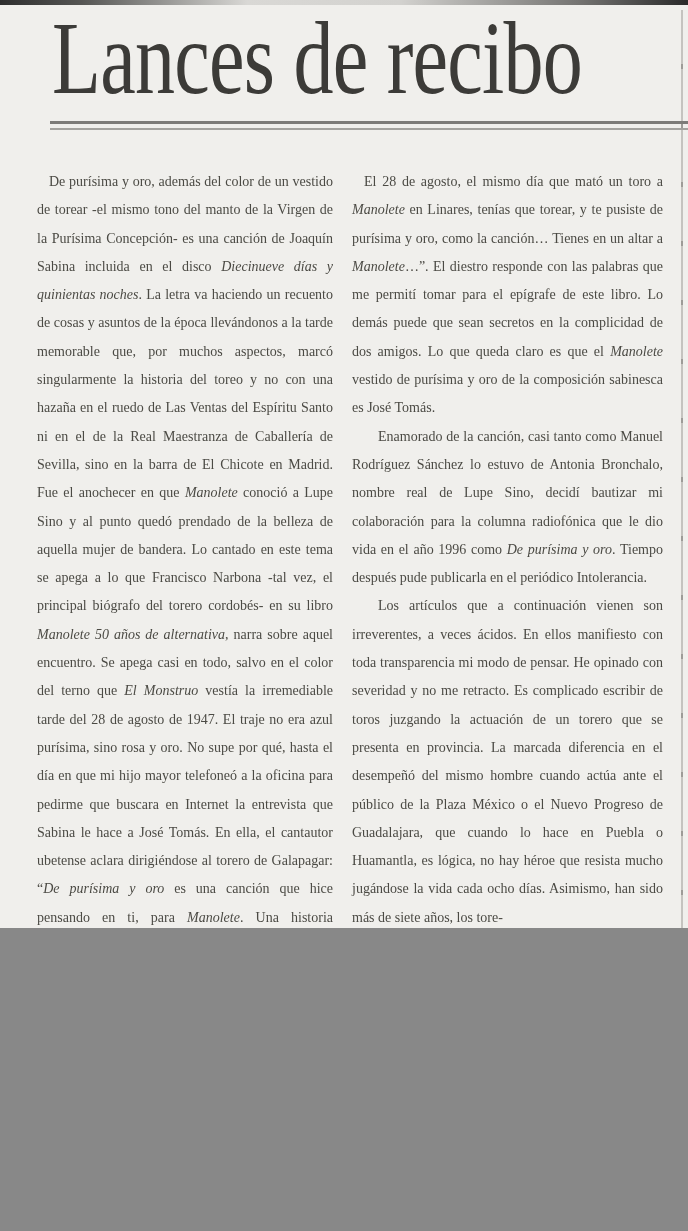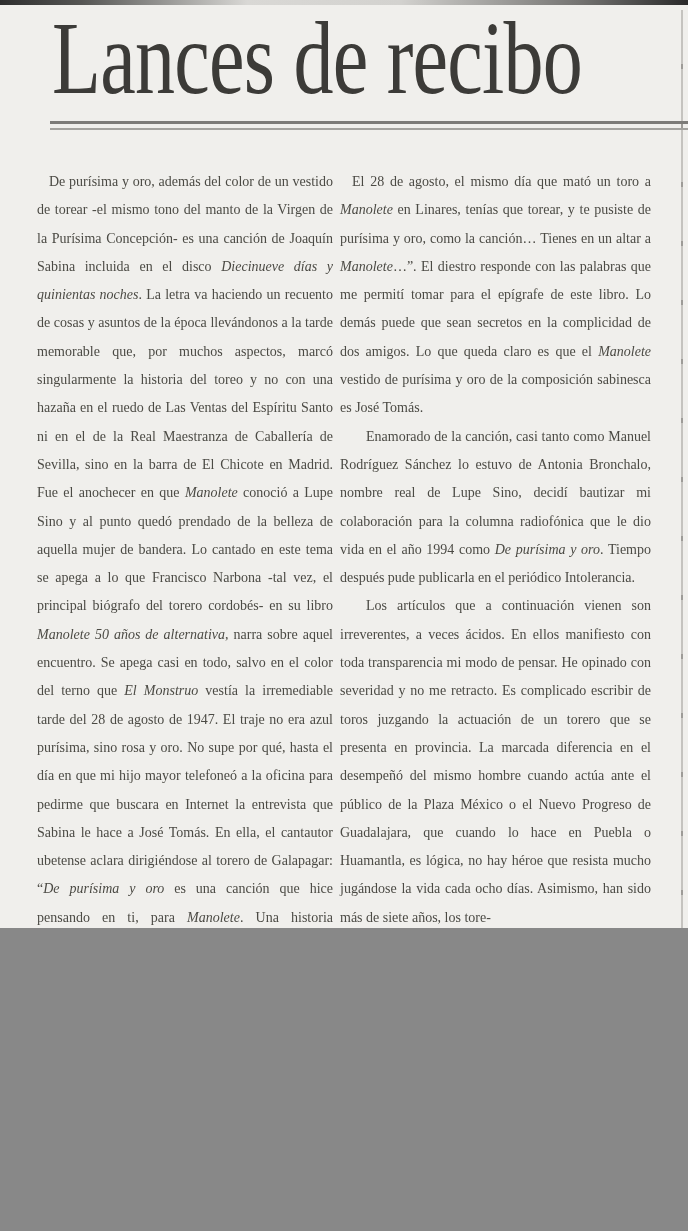--- a/index.html
+++ b/index.html
@@ -41,21 +41,21 @@
   .rule-b { height:2px; background: var(--rule-light, #a3a29e); margin-top:4px; }
   
   .col {
     position:absolute; top:168px;
     text-align:justify;
     color: var(--ink, #4b4a44);
     font-size:14px;
     line-height:28.3px;
   }
   .col-left  { left:37px;  width:296px; }
-  .col-right { left:340px; width:311px; }
+  .col-right { left:352px; width:311px; }
   .col p { margin:0; }
   .col p.indent-small  { text-indent:12px; }
   .col p.indent-normal { text-indent:26px; }
   .col .it { font-style:italic; }
 </style>
 </head>
 <body>
 
 <div class="scan" style="--paper: #f0efec; --ink: #4b4a44; --title-ink: #3c3b38; --rule-dark: #7c7b78; --rule-light: #a3a29e;">
   <div class="edge-top"></div>
@@ -66,16 +66,16 @@
   <div class="rule-wrap">
     <div class="rule-a"></div>
     <div class="rule-b"></div>
   </div>
 
   <div class="col col-left">
       <p class="indent-small"><span>De purísima y oro, además del color de un vestido de torear -el mismo tono del manto de la Virgen de la Purísima Concepción- es una canción de Joaquín Sabina incluida en el disco </span><span class="it">Diecinueve días y quinientas noches</span><span>. La letra va haciendo un recuento de cosas y asuntos de la época llevándonos a la tarde memorable que, por muchos aspectos, marcó singularmente la historia del toreo y no con una hazaña en el ruedo de Las Ventas del Espíritu Santo ni en el de la Real Maestranza de Caballería de Sevilla, sino en la barra de El Chicote en Madrid. Fue el anochecer en que </span><span class="it">Manolete</span><span> conoció a Lupe Sino y al punto quedó prendado de la belleza de aquella mujer de bandera. Lo cantado en este tema se apega a lo que Francisco Narbona -tal vez, el principal biógrafo del torero cordobés- en su libro </span><span class="it">Manolete 50 años de alternativa</span><span>, narra sobre aquel encuentro. Se apega casi en todo, salvo en el color del terno que </span><span class="it">El Monstruo</span><span> vestía la irremediable tarde del 28 de agosto de 1947. El traje no era azul purísima, sino rosa y oro. No supe por qué, hasta el día en que mi hijo mayor telefoneó a la oficina para pedirme que buscara en Internet la entrevista que Sabina le hace a José Tomás. En ella, el cantautor ubetense aclara dirigiéndose al torero de Galapagar: “</span><span class="it">De purísima y oro</span><span> es una canción que hice pensando en ti, para </span><span class="it">Manolete</span><span>. Una historia preciosa.</span></p>
     </div>
   <div class="col col-right">
       <p class="indent-small"><span>El 28 de agosto, el mismo día que mató un toro a </span><span class="it">Manolete</span><span> en Linares, tenías que torear, y te pusiste de purísima y oro, como la canción… Tienes en un altar a </span><span class="it">Manolete</span><span>…”. El diestro responde con las palabras que me permití tomar para el epígrafe de este libro. Lo demás puede que sean secretos en la complicidad de dos amigos. Lo que queda claro es que el </span><span class="it">Manolete</span><span> vestido de purísima y oro de la composición sabinesca es José Tomás.</span></p>
-      <p class="indent-normal"><span>Enamorado de la canción, casi tanto como Manuel Rodríguez Sánchez lo estuvo de Antonia Bronchalo, nombre real de Lupe Sino, decidí bautizar mi colaboración para la columna radiofónica que le dio vida en el año 1994 como </span><span class="it">De purísima y oro</span><span>. Tiempo después pude publicarla en el periódico Intolerancia.</span></p>
+      <p class="indent-normal"><span>Enamorado de la canción, casi tanto como Manuel Rodríguez Sánchez lo estuvo de Antonia Bronchalo, nombre real de Lupe Sino, decidí bautizar mi colaboración para la columna radiofónica que le dio vida en el año 1996 como </span><span class="it">De purísima y oro</span><span>. Tiempo después pude publicarla en el periódico Intolerancia.</span></p>
       <p class="indent-normal"><span>Los artículos que a continuación vienen son irreverentes, a veces ácidos. En ellos manifiesto con toda transparencia mi modo de pensar. He opinado con severidad y no me retracto. Es complicado escribir de toros juzgando la actuación de un torero que se presenta en provincia. La marcada diferencia en el desempeñó del mismo hombre cuando actúa ante el público de la Plaza México o el Nuevo Progreso de Guadalajara, que cuando lo hace en Puebla o Huamantla, es lógica, no hay héroe que resista mucho jugándose la vida cada ocho días. Asimismo, han sido más de siete años, los tore-</span></p>
     </div>
 </div>
 
 </body></html>

